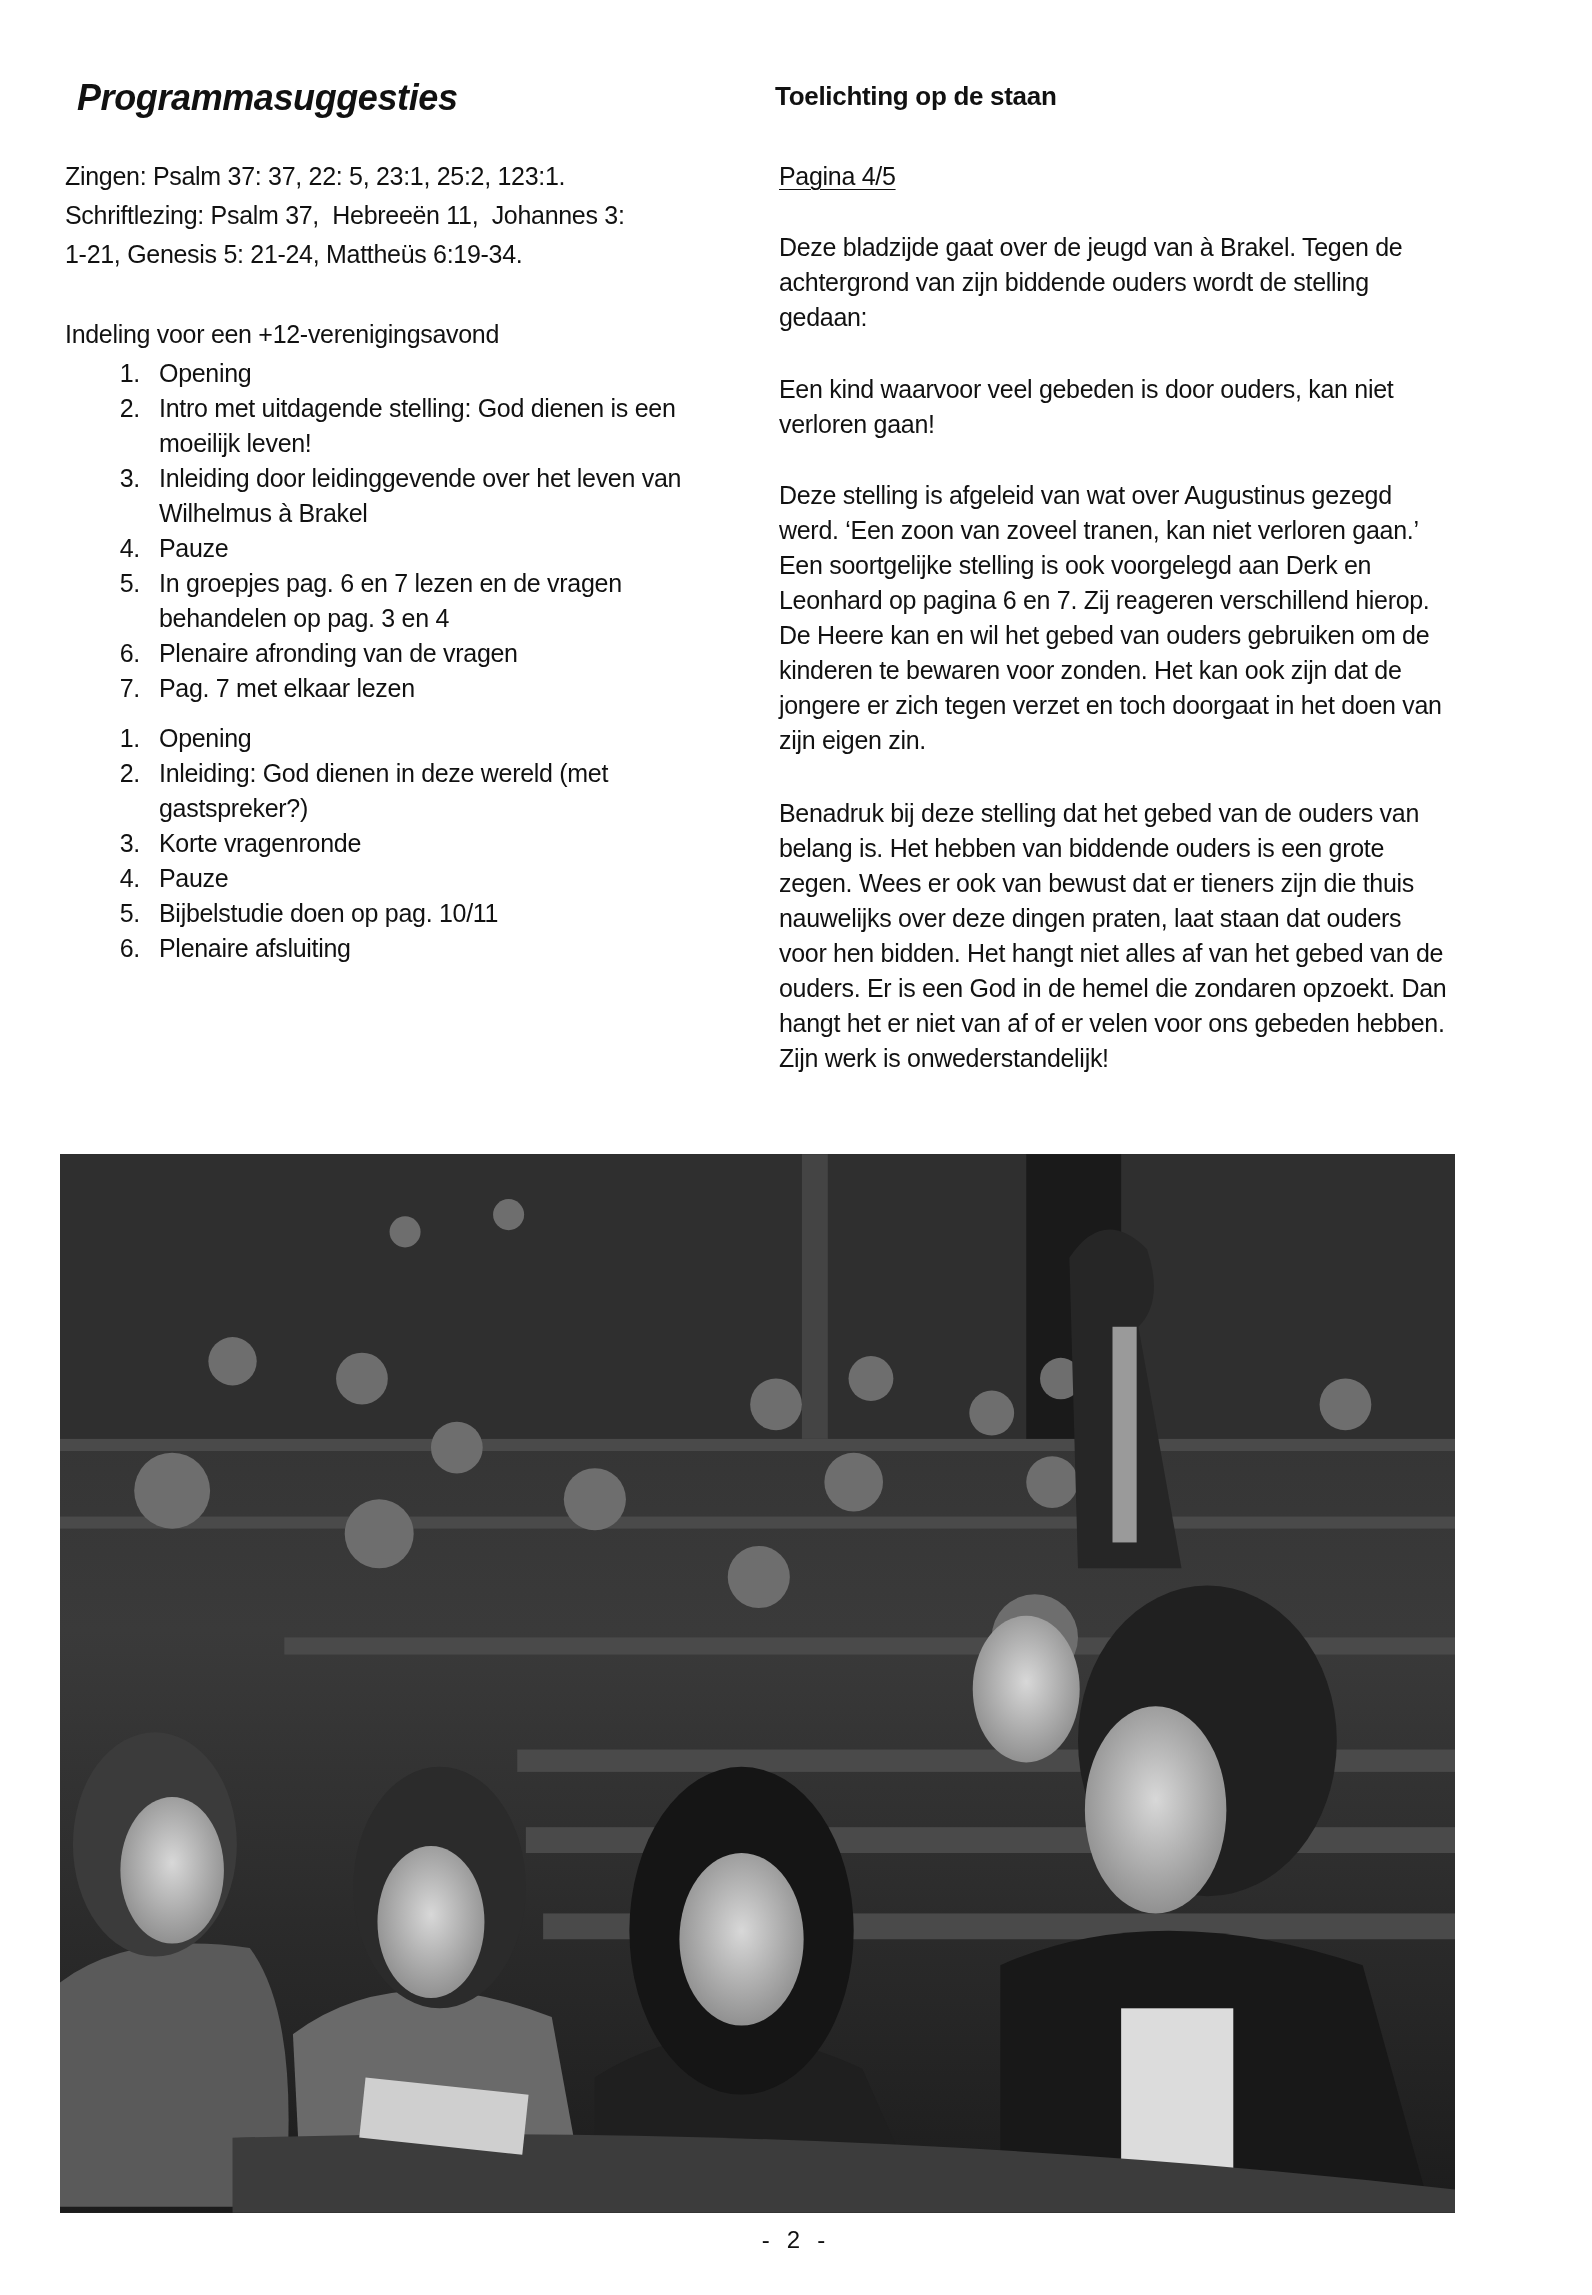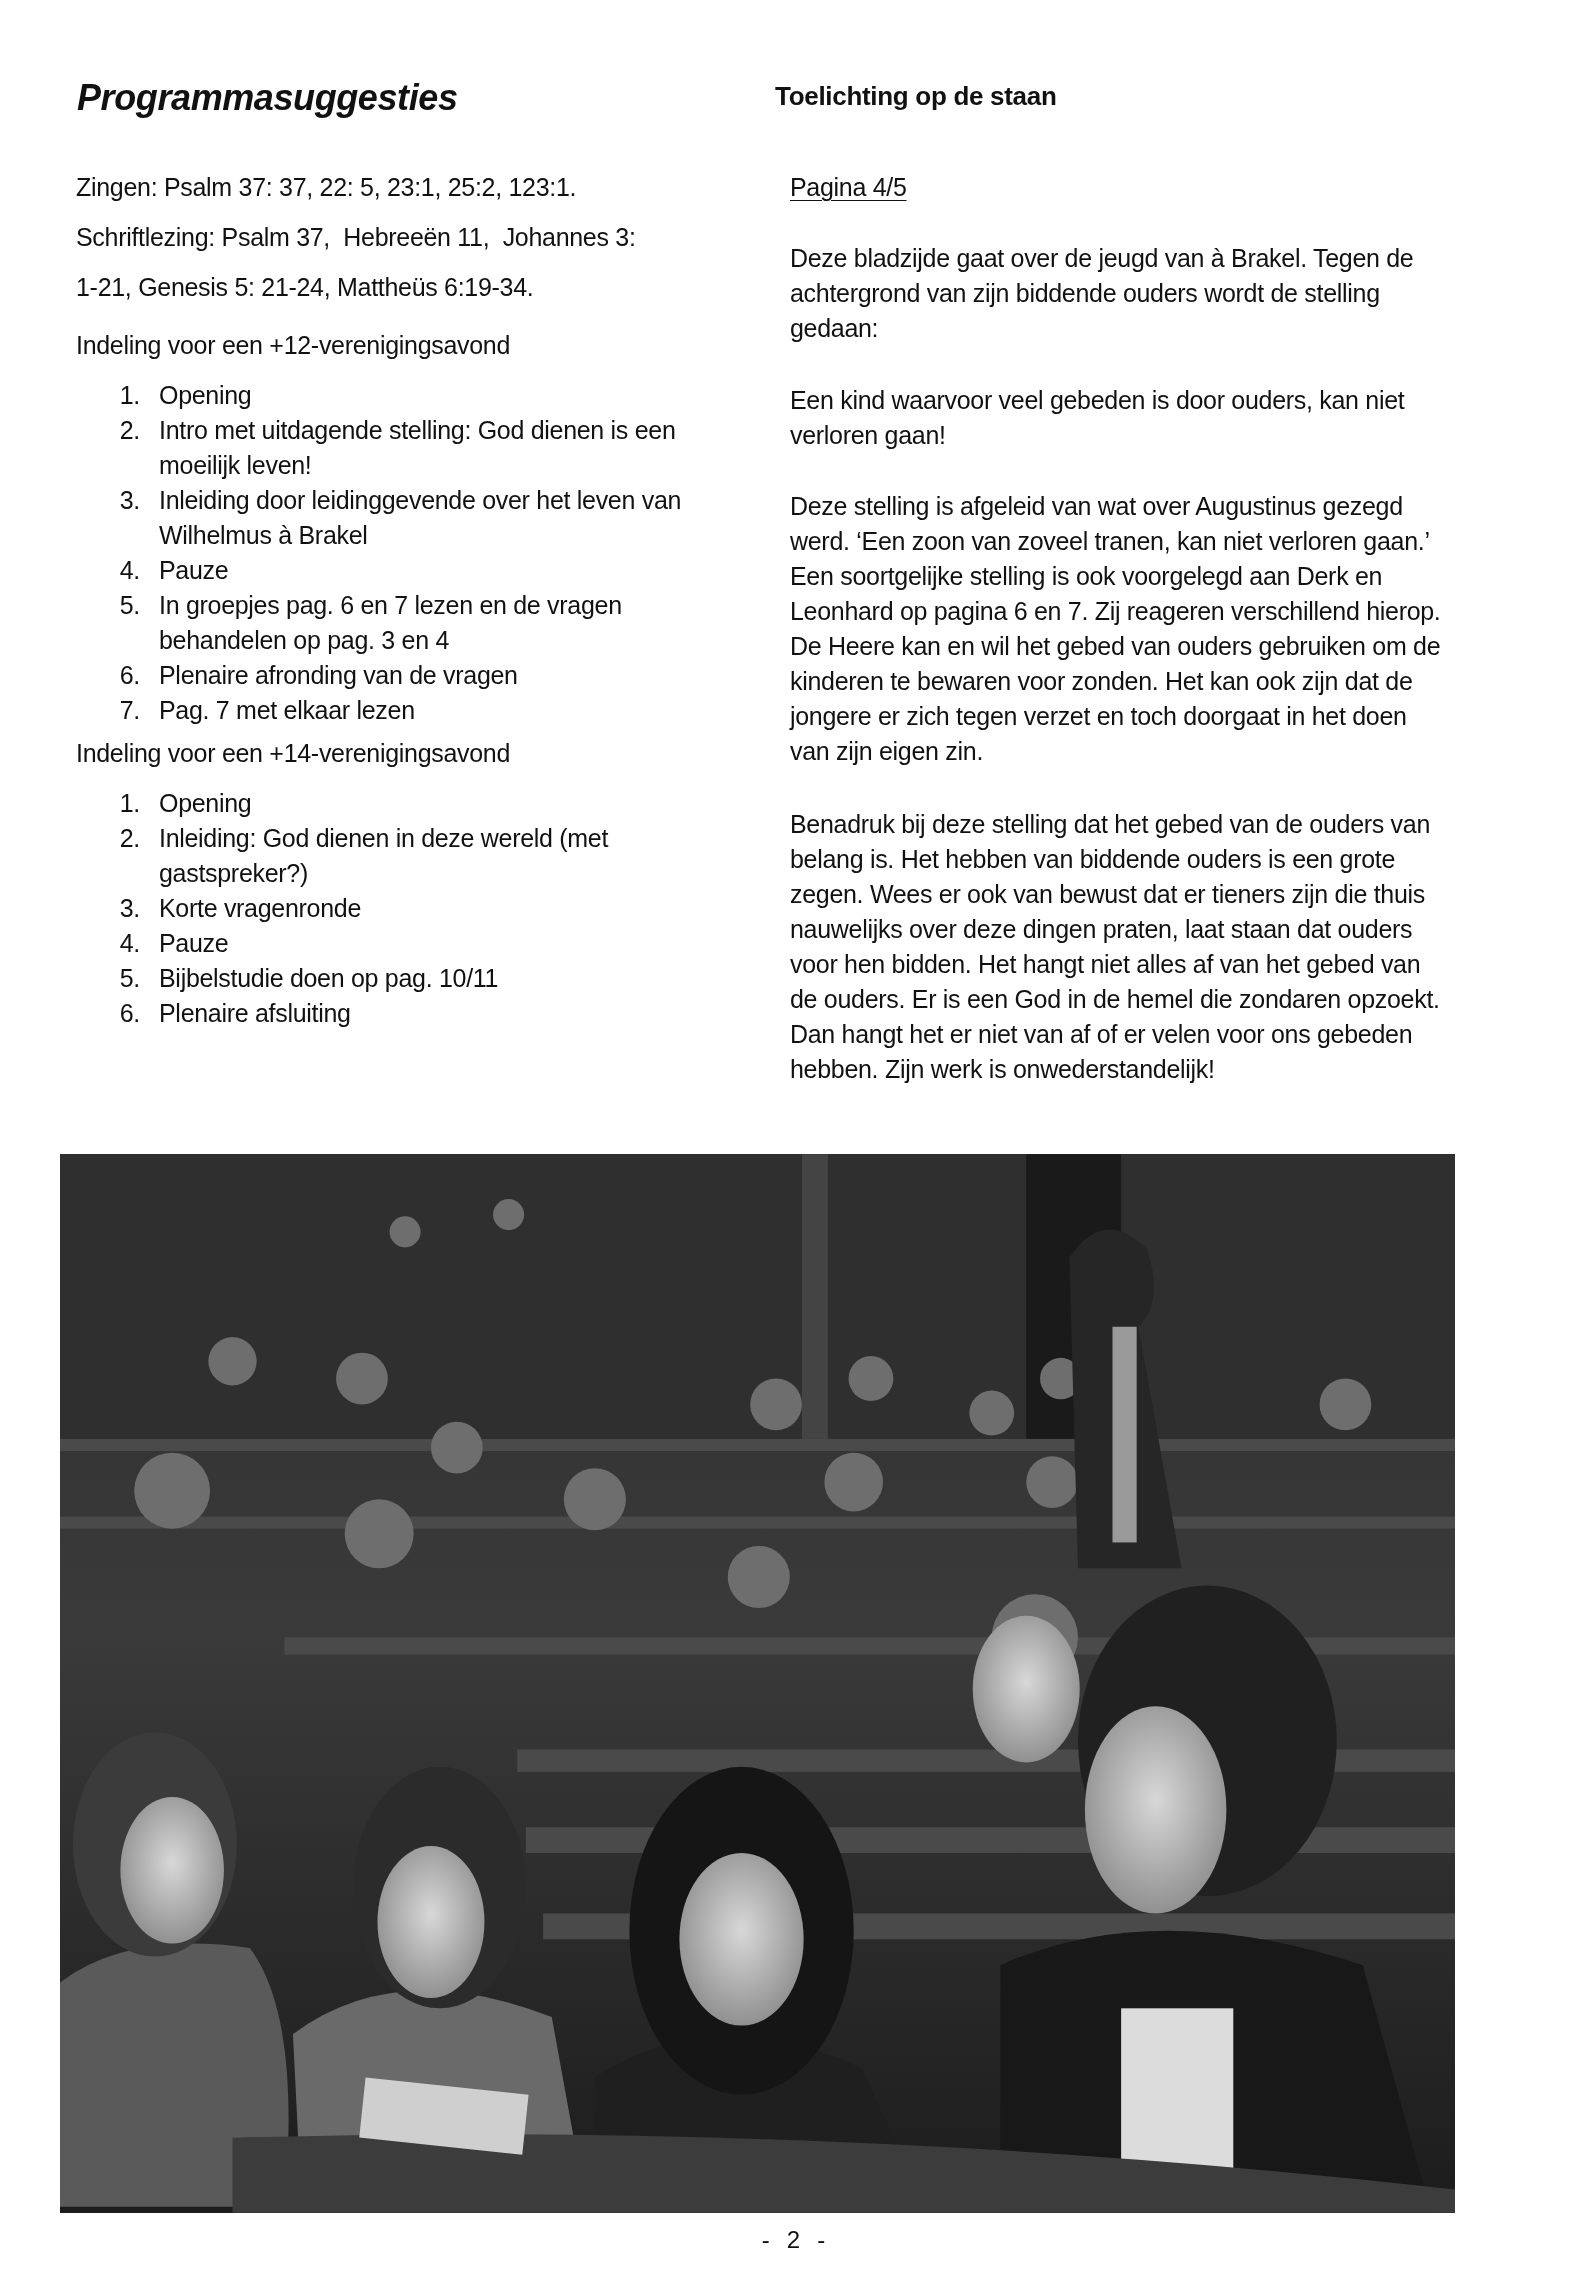--- a/index.html
+++ b/index.html
@@ -7,21 +7,21 @@
          font-family: "Liberation Sans", "DejaVu Sans", sans-serif; color: #111; }
   .col { position: absolute; top: 0; }
   .col-left { left: 61px; width: 682px; }
   .col-right { left: 775px; width: 708px; }
   .body-text { font-size: 25px; line-height: 35px; letter-spacing: -0.3px; }
   .title { position: absolute; top: 76px; left: 16px; margin: 0;
            font-size: 36px; font-weight: bold; font-style: italic; letter-spacing: -0.4px; line-height: 43px; }
   .heading { position: absolute; top: 79px; left: 0; margin: 0;
              font-size: 26px; font-weight: bold; letter-spacing: -0.3px; line-height: 35px; }
   .block { position: absolute; left: 0; right: 0; margin: 0; }
-  p { margin: 15px; }
+  p { margin: 4px; }
   ol { margin: 0; padding: 0; list-style: none; }
   ol li { display: flex; }
   ol li .num { width: 98px; flex: 0 0 98px; text-align: right; padding-right: 19px; box-sizing: border-box; }
   ol li .txt { flex: 1; }
   .underline { text-decoration: underline; text-underline-offset: 3.5px; text-decoration-thickness: 1.3px; }
   .photo { position: absolute; left: 60px; top: 1154px; width: 1395px; height: 1059px;
            background: #2a2a2a; overflow: hidden; }
   .page-num { position: absolute; top: 2226px; left: 0; width: 1592px; text-align: center;
               font-size: 24px; letter-spacing: 5.2px; }
 </style>
@@ -65,21 +65,20 @@
           <span class="txt">Plenaire afronding van de vragen</span>
         </li>
       <li>
           <span class="num">7.</span>
           <span class="txt">Pag. 7 met elkaar lezen</span>
         </li>
     </ol>
   </div>
 
   <div class="block body-text" style="top:721px;">
-    <p>Indeling voor een +14-verenigingsavond</p>
     <ol>
       <li>
           <span class="num">1.</span>
           <span class="txt">Opening</span>
         </li>
       <li>
           <span class="num">2.</span>
           <span class="txt">Inleiding: God dienen in deze wereld (met gastspreker?)</span>
         </li>
       <li>

